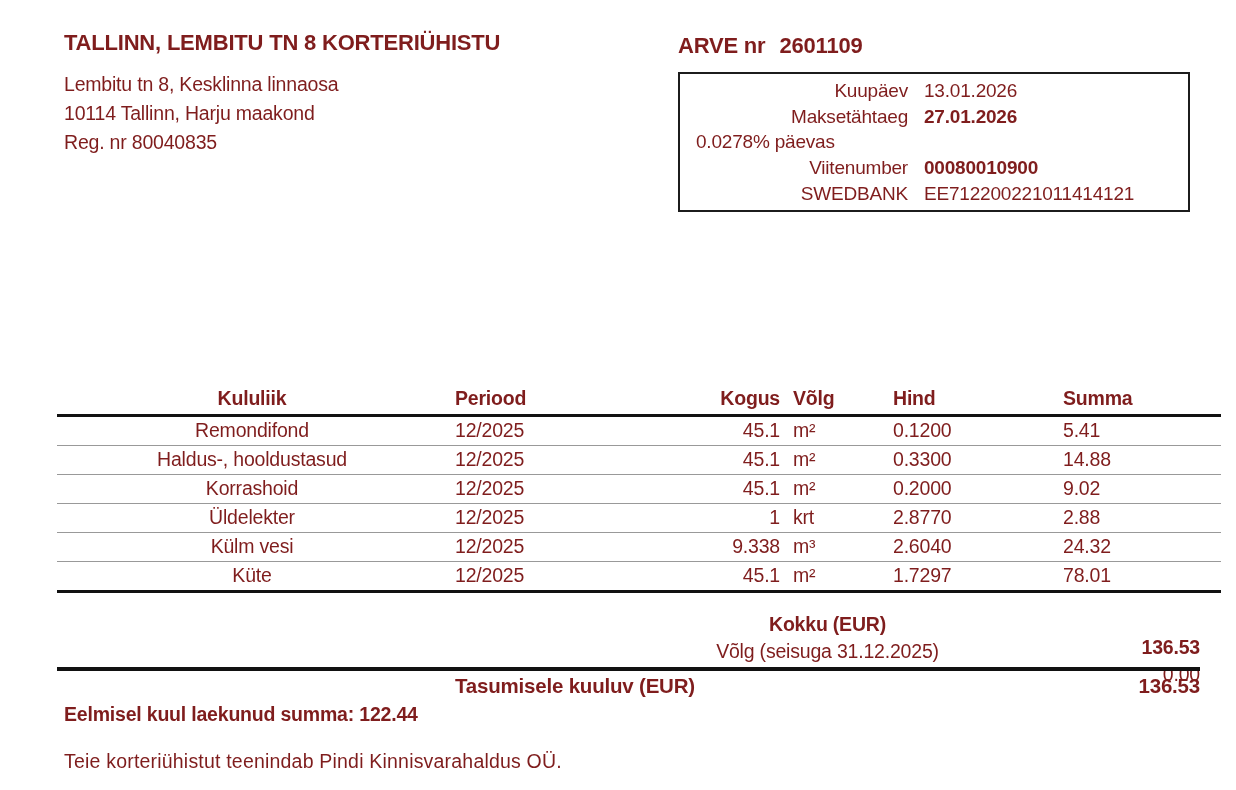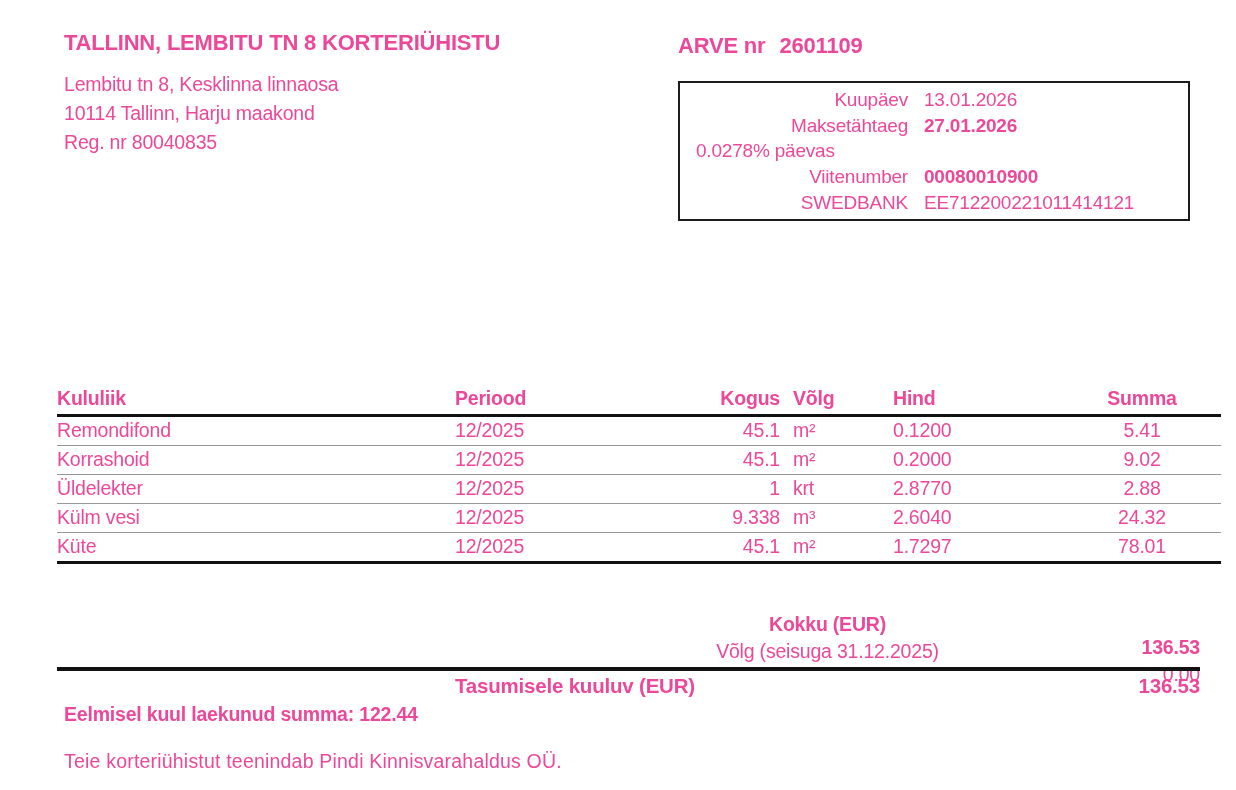--- a/index.html
+++ b/index.html
@@ -1,61 +1,60 @@
 <!DOCTYPE html>
 <html><head>
 <meta charset="utf-8">
 <style>
   html,body { margin:0; padding:0; background:#ffffff; }
   .page {
     position:relative; width:1236px; height:790px; background:#ffffff;
-    font-family:"Liberation Sans", sans-serif; color:#ec4899; overflow:hidden;
+    font-family:"Liberation Sans", sans-serif; color:#7f1d1d; overflow:hidden;
     letter-spacing:-0.2px;
   }
   .bold { font-weight:bold; }
 
   
   .seller { position:absolute; left:64px; top:30px; }
   .seller-name { font-size:22px; font-weight:bold; margin:0 0 14px 0; }
   .seller-line { font-size:19.5px; line-height:29px; }
 
   
   .arve-title {
     position:absolute; left:678px; top:33px; width:512px;
     font-size:22px; font-weight:bold;
   }
   .arve-title .nr-value { margin-left:14px; }
   .details-box {
     position:absolute; left:678px; top:72px; width:512px; height:140px;
     border:2px solid #1c1c1c; box-sizing:border-box;
     display:flex; flex-direction:column; justify-content:space-evenly;
     padding:3px 12px 3px 0;
-    margin-top:9px;
   }
   .detail-row { display:flex; font-size:19px; line-height:25px; }
   .detail-label { width:228px; text-align:right; flex:none; }
   .detail-value { margin-left:16px; white-space:nowrap; }
 
   
   .invoice-table {
     position:absolute; left:57px; top:386px; width:1143px;
     border-collapse:collapse; table-layout:fixed; font-size:19.5px;
   }
   .invoice-table th {
     font-size:19.5px; font-weight:bold; border-bottom:3px solid #111;
     padding:1px 0 4px 0; vertical-align:bottom;
   }
   .invoice-table td { border-bottom:1px solid #999; padding:2px 0 3px 0; }
   .invoice-table tbody tr:last-child td { border-bottom:3px solid #111; }
-  .c-name   { width:390px; text-align:left; }
+  .c-name   { width:390px; text-align:center; }
   .c-period { width:235px; text-align:left; padding-left:8px !important; }
   .c-qty    { width:90px;  text-align:right; }
   .c-unit   { width:100px; text-align:left; padding-left:13px !important; }
   .c-price  { width:170px; text-align:left; }
-  .c-sum    { width:158px; text-align:center; }
+  .c-sum    { width:158px; text-align:left; }
 
   
   .totals { position:absolute; left:57px; top:613px; width:1143px; }
   .total-row { display:flex; align-items:center; height:27px; font-size:19.5px;flex-direction:column; }
   .total-label { margin-left:398px; }
   .total-value { margin-left:auto; }
 
   .rule-thick { position:absolute; left:57px; width:1143px; height:4px; background:#111; top:667px; }
 
   .due-row {
@@ -120,20 +119,28 @@
     <tbody id="table-body">
         <tr>
           <td class="c-name">Remondifond</td>
           <td class="c-period">12/2025</td>
           <td class="c-qty">45.1</td>
           <td class="c-unit">m²</td>
           <td class="c-price">0.1200</td>
           <td class="c-sum">5.41</td>
         </tr>
         <tr>
+          <td class="c-name">Haldus-, hooldustasud</td>
+          <td class="c-period">12/2025</td>
+          <td class="c-qty">45.1</td>
+          <td class="c-unit">m²</td>
+          <td class="c-price">0.3300</td>
+          <td class="c-sum">14.88</td>
+        </tr>
+        <tr>
           <td class="c-name">Korrashoid</td>
           <td class="c-period">12/2025</td>
           <td class="c-qty">45.1</td>
           <td class="c-unit">m²</td>
           <td class="c-price">0.2000</td>
           <td class="c-sum">9.02</td>
         </tr>
         <tr>
           <td class="c-name">Üldelekter</td>
           <td class="c-period">12/2025</td>

